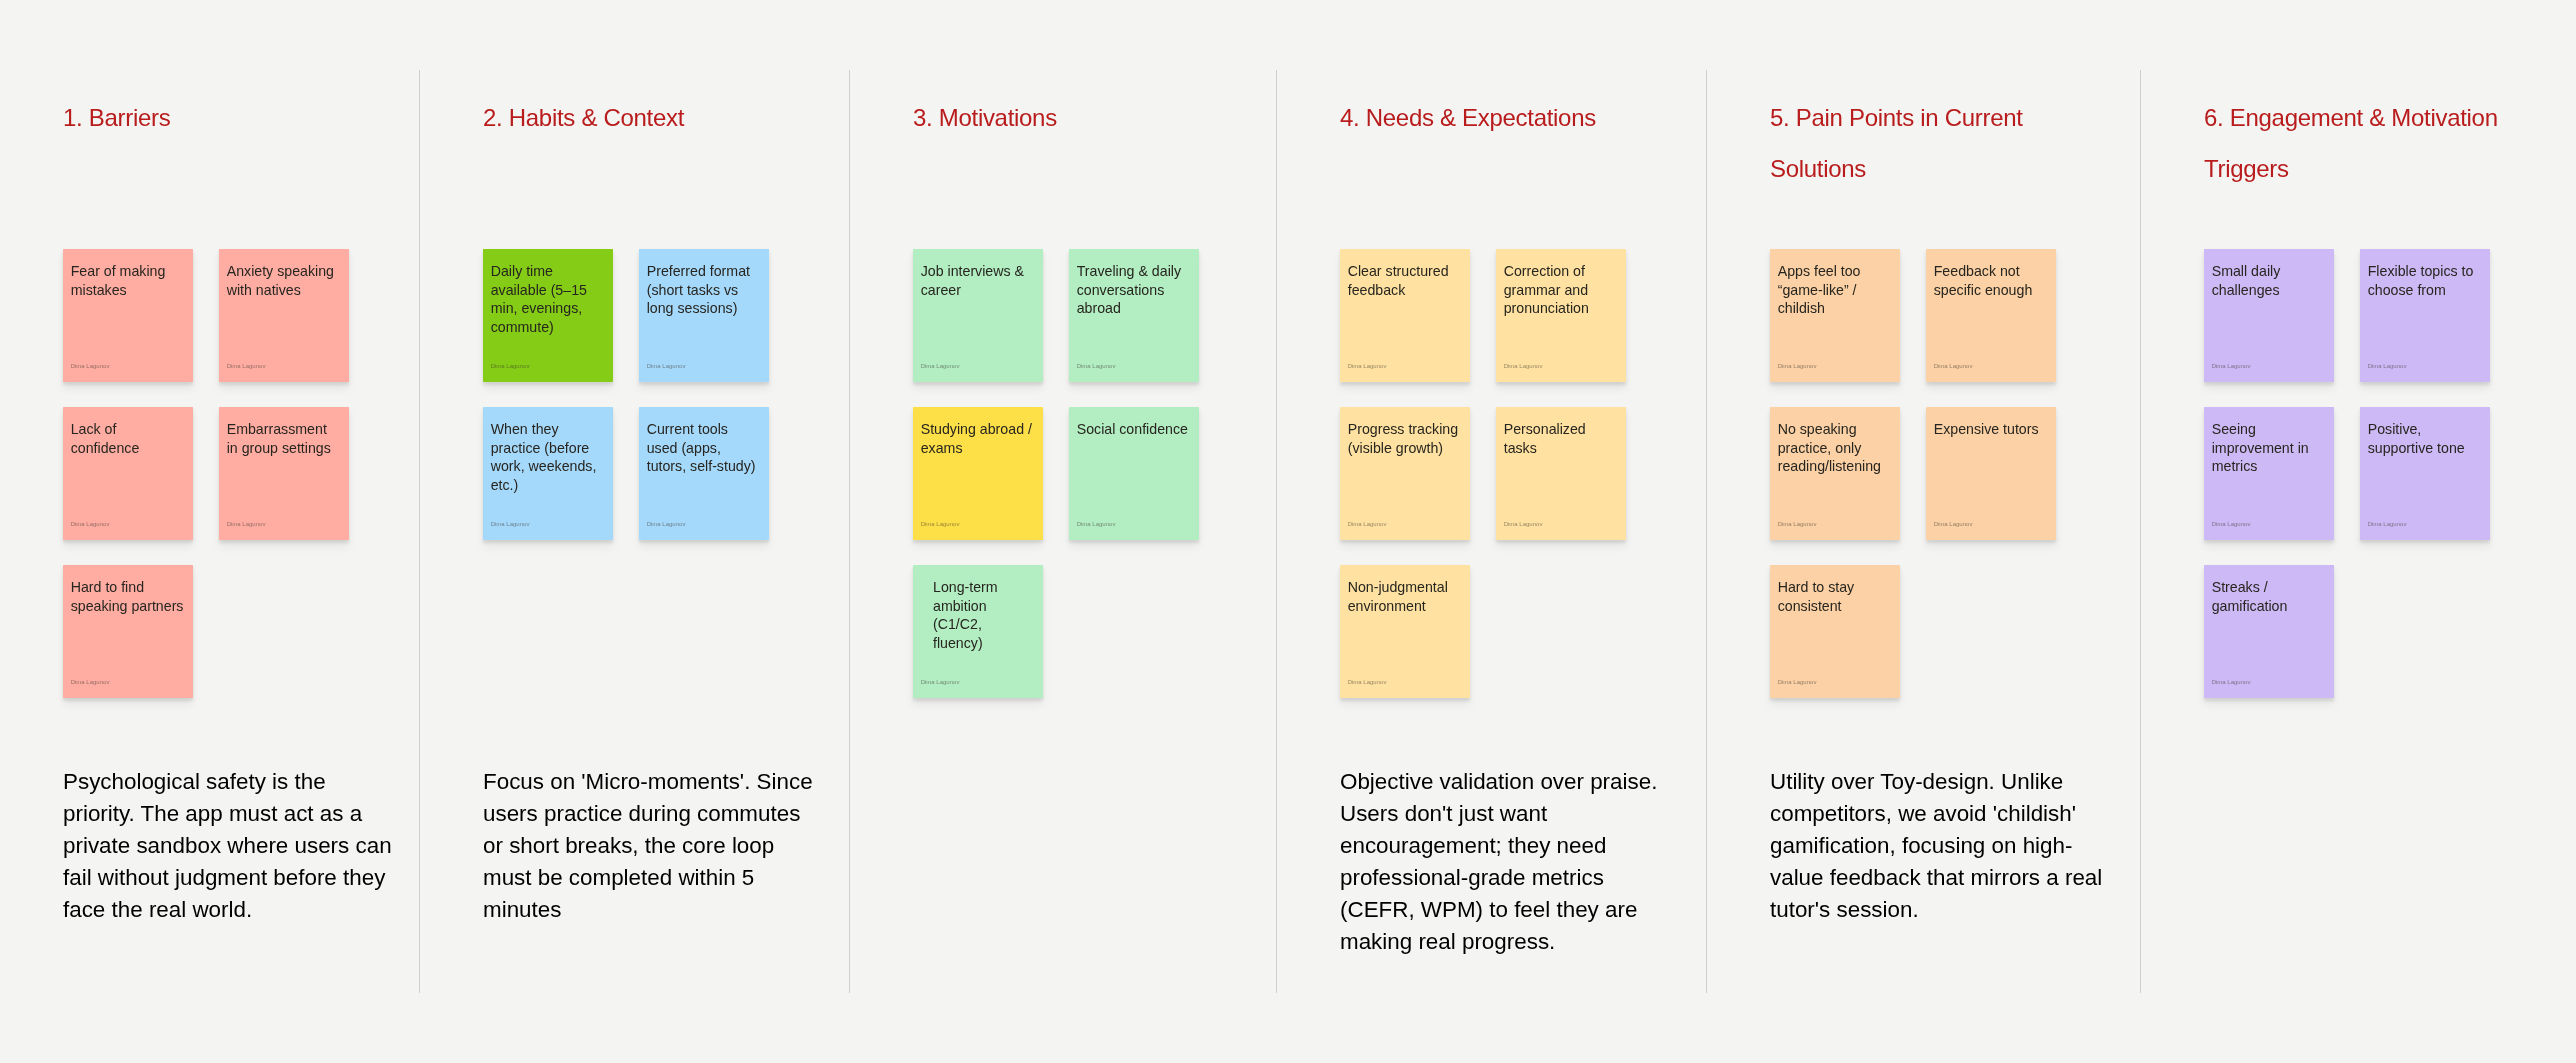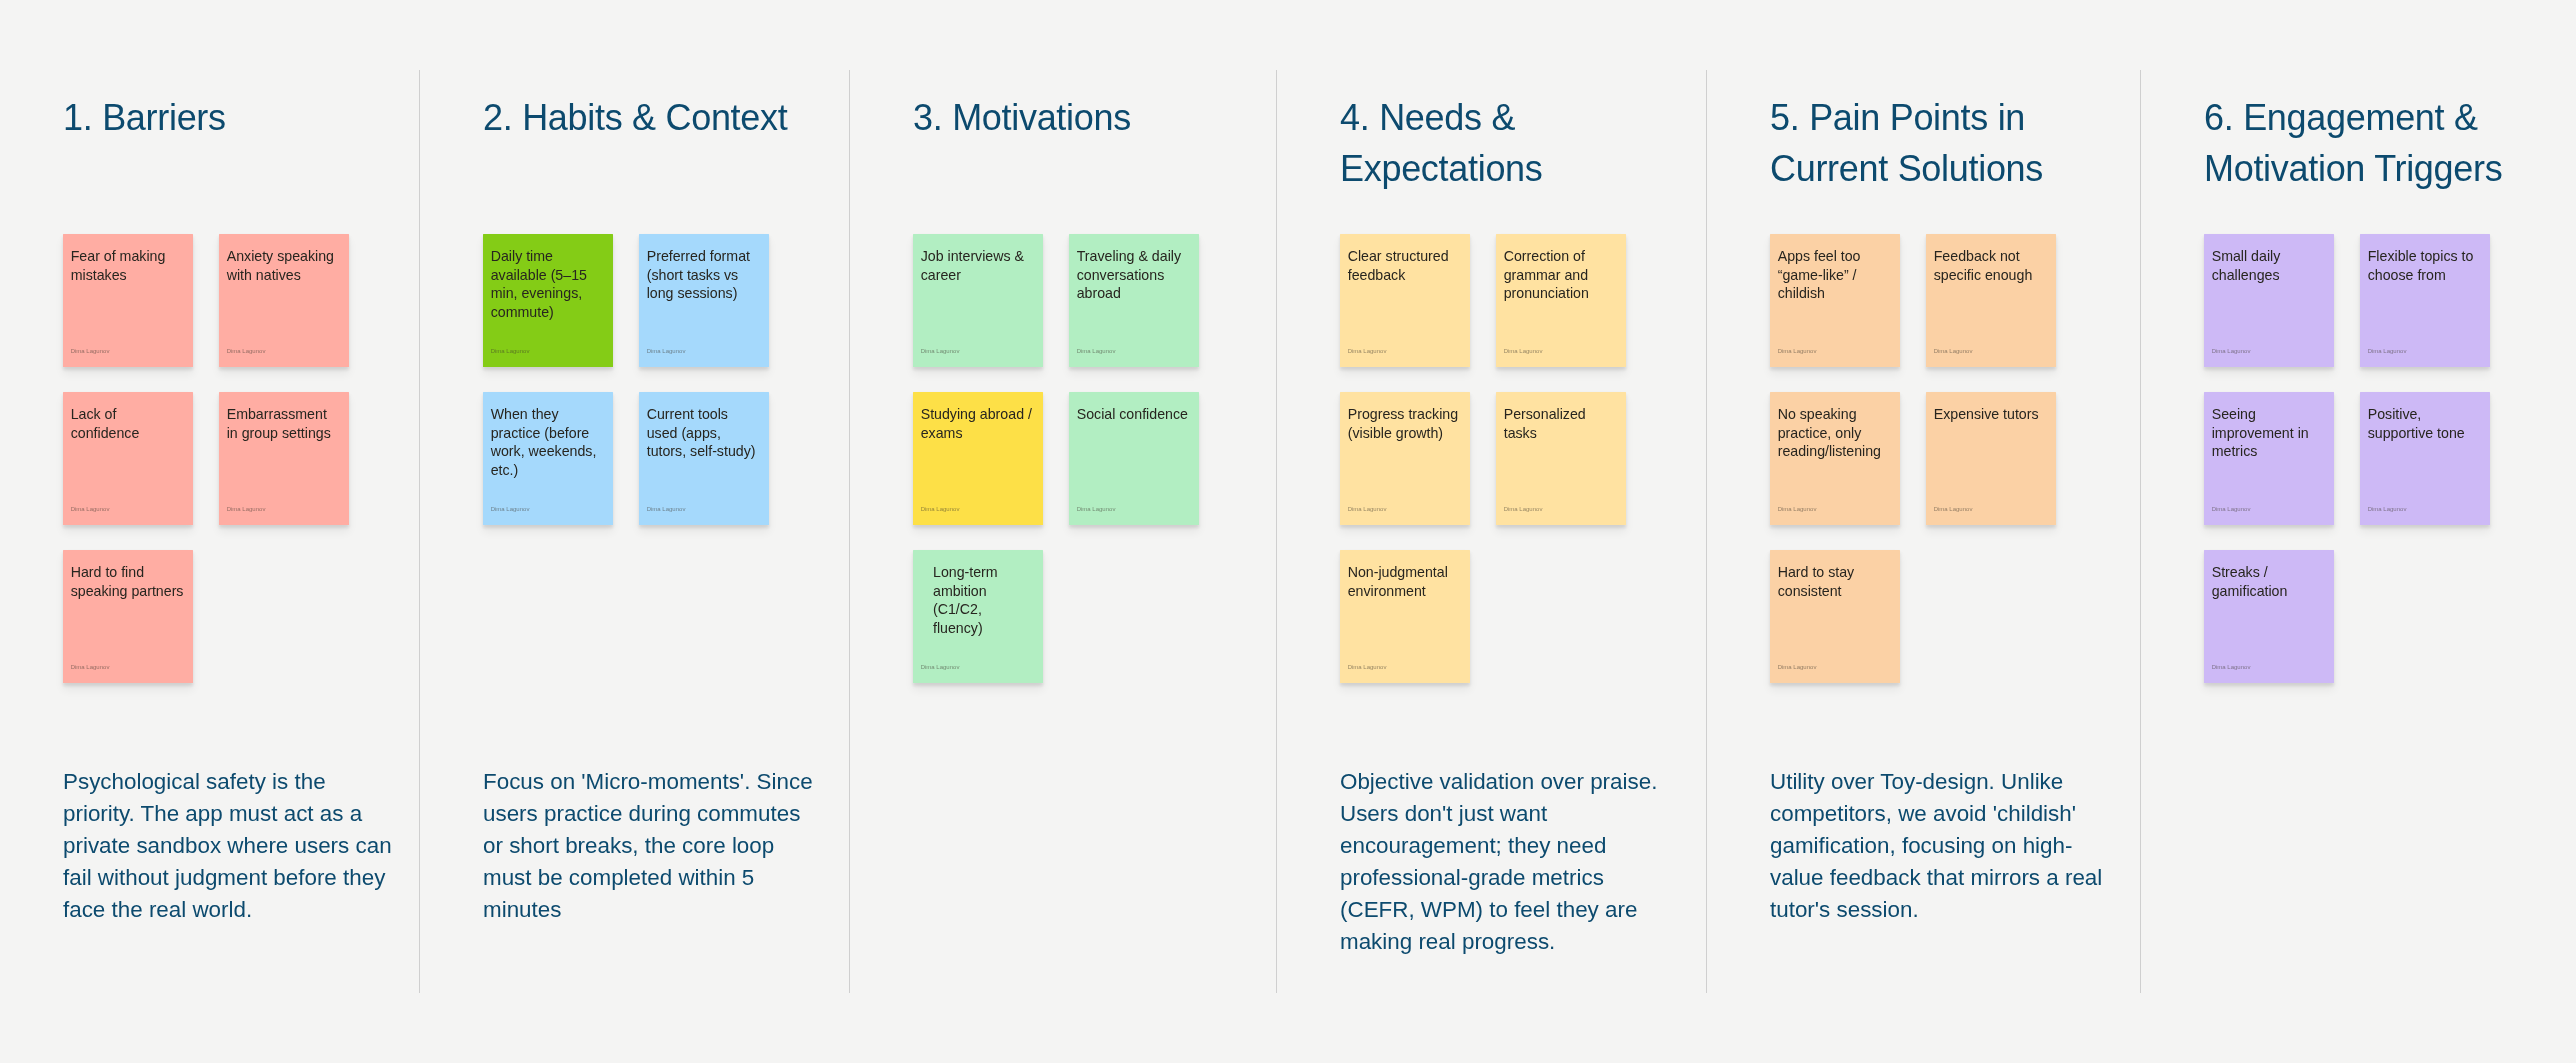--- a/index.html
+++ b/index.html
@@ -33,29 +33,29 @@
   .column:nth-child(4) { width: 430px; }
   .column:nth-child(5) { width: 434px; }
   .column:nth-child(6) { width: 435px; border-right: none; }
 
   .column-title {
     position: absolute;
     top: 22px;
     left: 63px;
     width: 350px;
     margin: 0;
-    font-size: 36px;
+    font-size: 24px;
     line-height: 51px;
     font-weight: 500;
     letter-spacing: -0.3px;
-    color: #0c4a6e;
+    color: #b91c1c;
   }
   .stickies {
     position: absolute;
-    top: 164px;
+    top: 179px;
     left: 63px;
     width: 292px;
     display: flex;
     flex-wrap: wrap;
     column-gap: 26px;
     row-gap: 25px;
   }
   .sticky {
     box-sizing: border-box;
     width: 130px;
@@ -84,21 +84,21 @@
   }
   .insight {
     position: absolute;
     top: 696px;
     left: 63px;
     width: 337px;
     margin: 0;
     font-size: 22.4px;
     line-height: 32px;
     font-weight: 400;
-    color: #0c4a6e;
+    color: #000000;
   }
 </style>
 </head>
 <body>
 
 <div class="columns">
 
   <section class="column">
     <h2 class="column-title">1. Barriers</h2>
     <div class="stickies">

